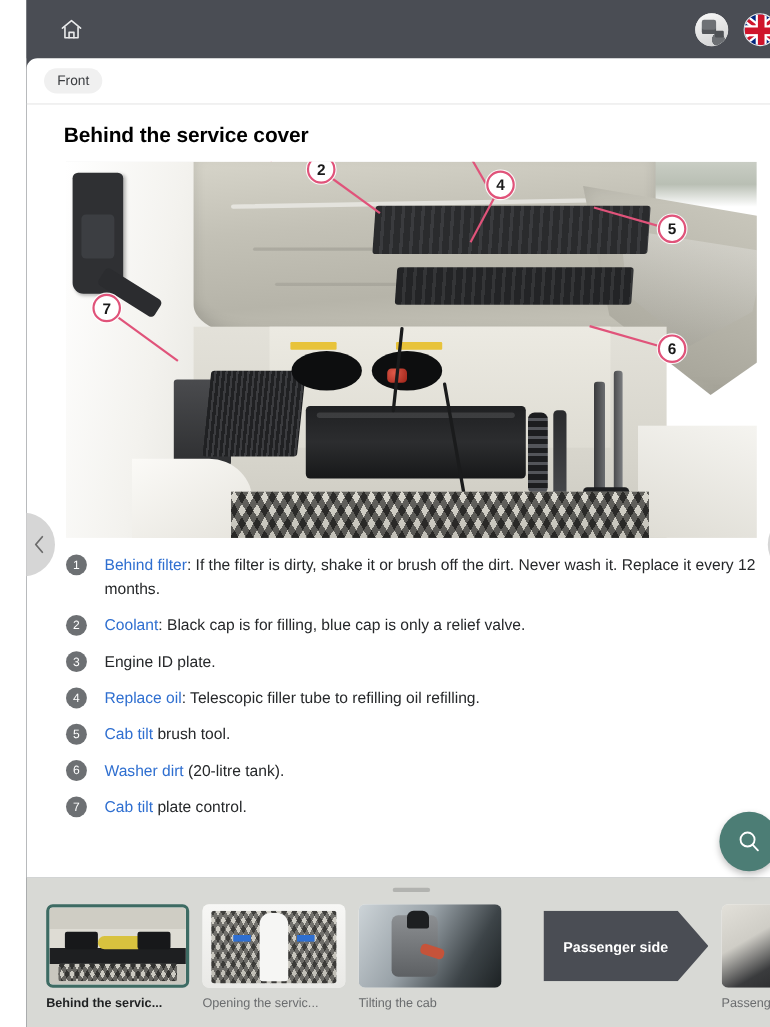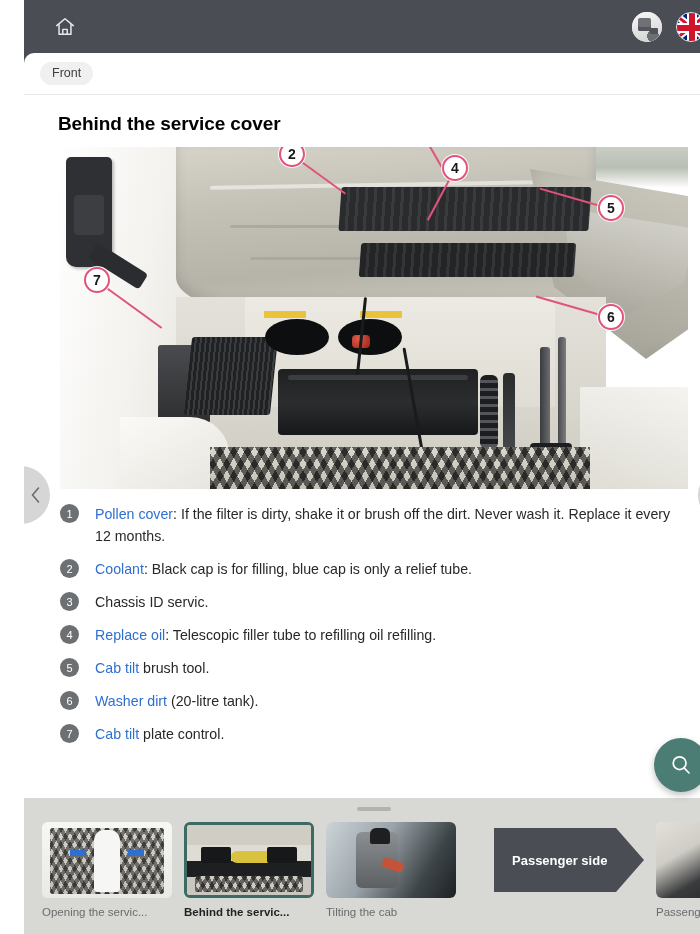--- a/index.html
+++ b/index.html
@@ -550,29 +550,29 @@
         <div class="callout" style="left: 538px; top: 48px; border-color: rgb(224, 83, 122);">5</div>
         <div class="leader" style="left: 551px; top: 170px; width: 78px; background: rgb(224, 83, 122); transform: rotate(196deg);"></div>
         <div class="callout" style="left: 538px; top: 157px; border-color: rgb(224, 83, 122);">6</div>
         <div class="leader" style="left: 37px; top: 133px; width: 80px; background: rgb(224, 83, 122); transform: rotate(36deg);"></div>
         <div class="callout" style="left: 24px; top: 120px; border-color: rgb(224, 83, 122);">7</div>
       </div>
 
     <div class="item-list">
       <div class="item-row">
         <span class="num-badge">1</span>
-        <span class="item-text"><span class="lnk">Pollen cover</span><span>: If the filter is dirty, shake it or brush off the dirt. Never wash it. Replace it every 12 months.</span></span>
+        <span class="item-text"><span class="lnk">Behind filter</span><span>: If the filter is dirty, shake it or brush off the dirt. Never wash it. Replace it every 12 months.</span></span>
       </div>
       <div class="item-row">
         <span class="num-badge">2</span>
-        <span class="item-text"><span class="lnk">Coolant</span><span>: Black cap is for filling, blue cap is only a relief tube.</span></span>
+        <span class="item-text"><span class="lnk">Coolant</span><span>: Black cap is for filling, blue cap is only a relief valve.</span></span>
       </div>
       <div class="item-row">
         <span class="num-badge">3</span>
-        <span class="item-text"><span class="lnk"></span><span>Chassis ID servic.</span></span>
+        <span class="item-text"><span class="lnk"></span><span>Engine ID plate.</span></span>
       </div>
       <div class="item-row">
         <span class="num-badge">4</span>
         <span class="item-text"><span class="lnk">Replace oil</span><span>: Telescopic filler tube to refilling oil refilling.</span></span>
       </div>
       <div class="item-row">
         <span class="num-badge">5</span>
         <span class="item-text"><span class="lnk">Cab tilt</span><span> brush tool.</span></span>
       </div>
       <div class="item-row">
@@ -602,40 +602,40 @@
       <circle cx="10.6" cy="10.2" r="6.4"></circle>
       <path d="M15.3 15.1 20 20"></path>
     </svg>
   </div>
 
   <div class="filmstrip">
     <div class="drag-handle"></div>
 
     <div class="strip-track">
 
+      <div class="thumb-cell selected">
+        <div class="thumb-img">
+          <div class="t2">
+            <span class="t2-caps"></span>
+            <span class="t2-grille"></span>
+          </div>
+        </div>
+        <div class="thumb-label">Behind the servic...</div>
+      </div>
+
       <div class="thumb-cell">
         <div class="thumb-img">
           <div class="t1">
             <span class="t1-arrow-l"></span>
             <span class="t1-arrow-r"></span>
           </div>
         </div>
         <div class="thumb-label">Opening the servic...</div>
       </div>
 
-      <div class="thumb-cell selected">
-        <div class="thumb-img">
-          <div class="t2">
-            <span class="t2-caps"></span>
-            <span class="t2-grille"></span>
-          </div>
-        </div>
-        <div class="thumb-label">Behind the servic...</div>
-      </div>
-
       <div class="thumb-cell">
         <div class="thumb-img">
           <div class="t3">
             <span class="t3-hand"></span>
           </div>
         </div>
         <div class="thumb-label">Tilting the cab</div>
       </div>
 
       <div class="banner-cell">

